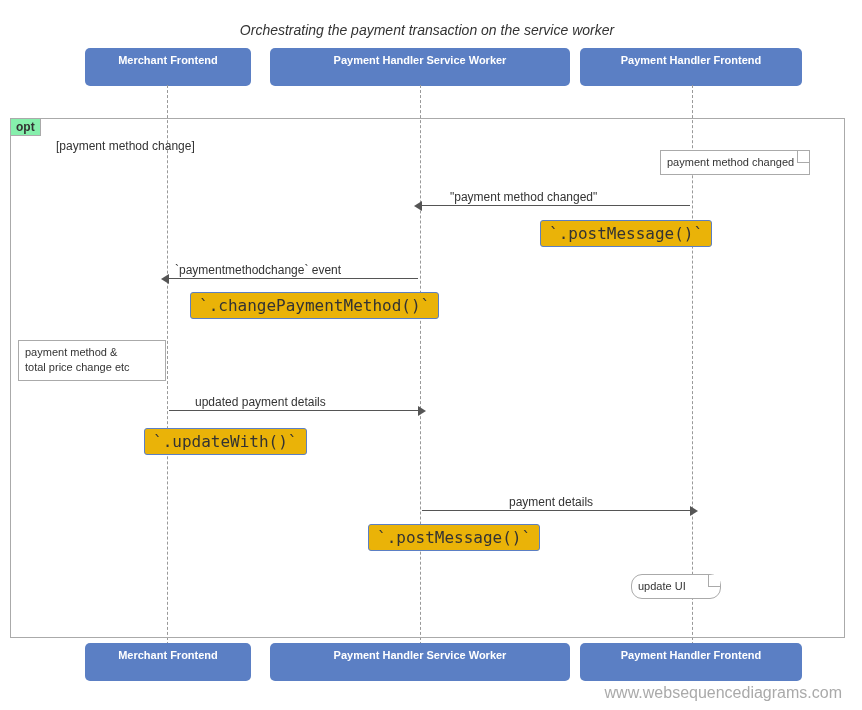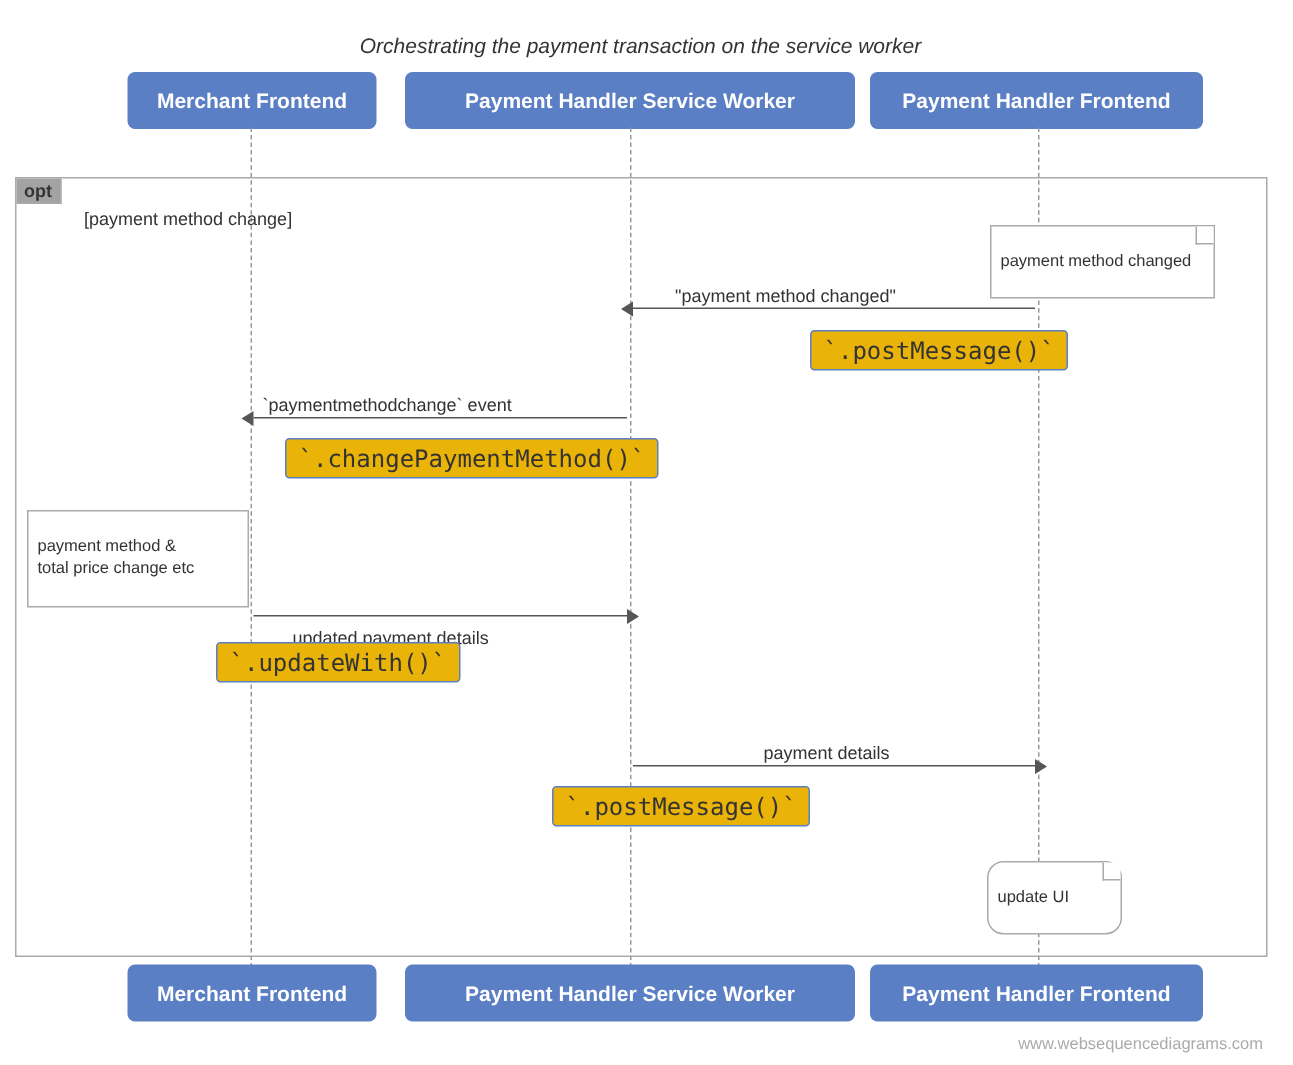--- a/index.html
+++ b/index.html
@@ -24,24 +24,23 @@
       color: #333;
       padding-top: 12px;
       font-style: italic;
     }
     
     .actor-box {
       position: absolute;
       background: #5b7fc4;
       color: #fff;
       font-weight: bold;
-      font-size: 14px;
+      font-size: 11px;
       border-radius: 5px;
       display: flex;
-      align-items: center;
       justify-content: center;
       text-align: center;
       padding: 6px 10px;
     }
     
     .lifeline {
       position: absolute;
       border-left: 1px dashed #999;
       top: 85px;
       bottom: 55px;
@@ -50,21 +49,21 @@
     .opt-frame {
       position: absolute;
       border: 1.5px solid #aaa;
       background: transparent;
     }
     .opt-label {
       position: absolute;
       font-size: 12px;
       font-weight: bold;
       color: #333;
-      background: #a3a3a3;
+      background: #86efac;
       border-right: 1px solid #aaa;
       border-bottom: 1px solid #aaa;
       padding: 1px 5px;
     }
     .opt-guard {
       position: absolute;
       font-size: 12px;
       color: #333;
     }
     
@@ -110,38 +109,38 @@
       color: #333;
       white-space: nowrap;
     }
     
     .note-box {
       position: absolute;
       border: 1.5px solid #aaa;
       background: #fff;
       font-size: 11px;
       color: #333;
-      padding: 16px 6px;
+      padding: 4px 6px;
       line-height: 1.4;
     }
     .note-box-corner {
       position: absolute;
       width: 12px;
       height: 12px;
       top: 0;
       right: 0;
       background: #fff;
       border-left: 1.5px solid #aaa;
       border-bottom: 1.5px solid #aaa;
     }
     .watermark {
       position: absolute;
       bottom: 8px;
       right: 12px;
-      font-size: 11px;
+      font-size: 16px;
       color: #aaa;
       margin-top: 21px;
     }
   </style>
 </head>
 <body>
 
 <div id="diagram-container">
 
   <div class="title" style="position:absolute;top:10px;left:0;right:0;">Orchestrating the payment transaction on the service worker</div>
@@ -183,34 +182,34 @@
   <div class="method-box" style="left:190px;top:292px;">
     <span>`.changePaymentMethod()`</span>
   </div>
 
   <div class="note-box" style="left:18px;top:340px;width:148px;">
     <span style="white-space:pre-line;">payment method &amp;
 total price change etc</span>
   </div>
 
   <div class="arrow-line arrow-head-right" style="left:169px;top:410px;width:249px;"></div>
-  <div class="arrow-label" style="left:195px;top:418px;">updated payment details</div>
+  <div class="arrow-label" style="left:195px;top:395px;">updated payment details</div>
 
   <div class="method-box" style="left:144px;top:428px;">
     <span>`.updateWith()`</span>
   </div>
 
   <div class="arrow-line arrow-head-right" style="left:422px;top:510px;width:268px;"></div>
   <div class="arrow-label" style="left:490px;top:495px;margin-left:19px;">payment details</div>
 
   <div class="method-box" style="left:368px;top:524px;">
     <span>`.postMessage()`</span>
   </div>
 
-  <div class="note-box" style="left:658px;top:574px;width:90px;border-radius:11px;">
+  <div class="note-box" style="left:631px;top:574px;width:90px;border-radius:11px;">
     <span>update UI</span>
     <div class="note-box-corner"></div>
   </div>
 
   <div class="actor-box" style="left:85px;top:643px;width:166px;height:38px;">
     <span>Merchant Frontend</span>
   </div>
   <div class="actor-box" style="left:270px;top:643px;width:300px;height:38px;">
     <span>Payment Handler Service Worker</span>
   </div>

